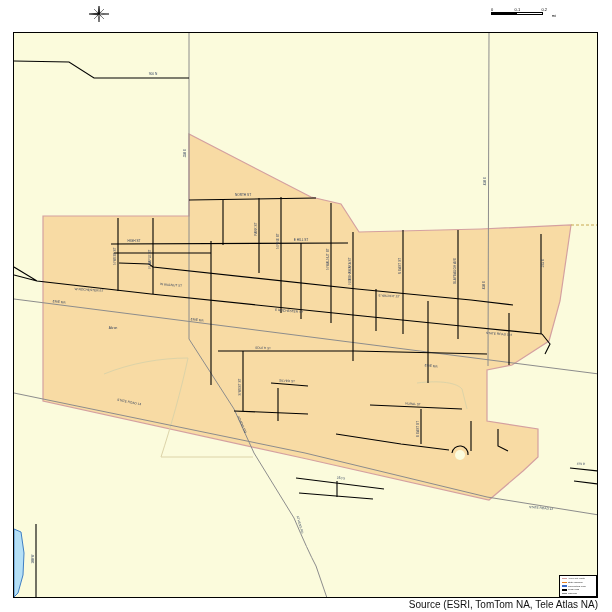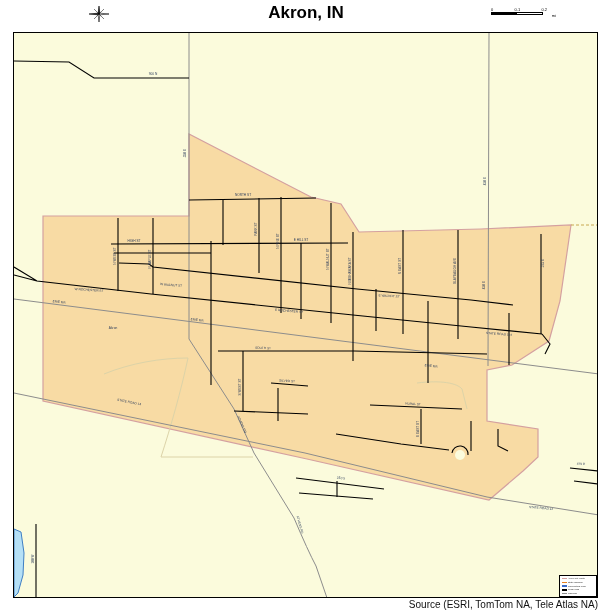--- a/index.html
+++ b/index.html
@@ -28,21 +28,20 @@
   .legend .sw{width:5px;height:1.5px;flex:none;}
   .legend .lg-label{font-size:2.4px;line-height:3px;color:#222;white-space:nowrap;}
   .source{position:absolute;right:14px;top:599px;font-size:10px;color:#111;}
   .street-label{font-size:3.2px;fill:var(--label);}
 </style>
 </head>
 <body>
 
 <div class="page">
 
-  <div class="title">Akron, IN</div>
 
   <svg class="compass" viewBox="0 0 22 22">
     <g stroke="#000" stroke-width="0.6" fill="#000">
       <polygon points="1,11 10,10.2 11,11 10,11.8"></polygon>
       <polygon points="21,11 12,10.2 11,11 12,11.8" fill="#fff" stroke="#000"></polygon>
       <polygon points="11,3 10.2,10 11,11 11.8,10"></polygon>
       <polygon points="11,19 10.2,12 11,11 11.8,12" fill="#fff" stroke="#000"></polygon>
       <line x1="6" y1="6" x2="16" y2="16" stroke-width="0.5"></line>
       <line x1="16" y1="6" x2="6" y2="16" stroke-width="0.5"></line>
     </g>

